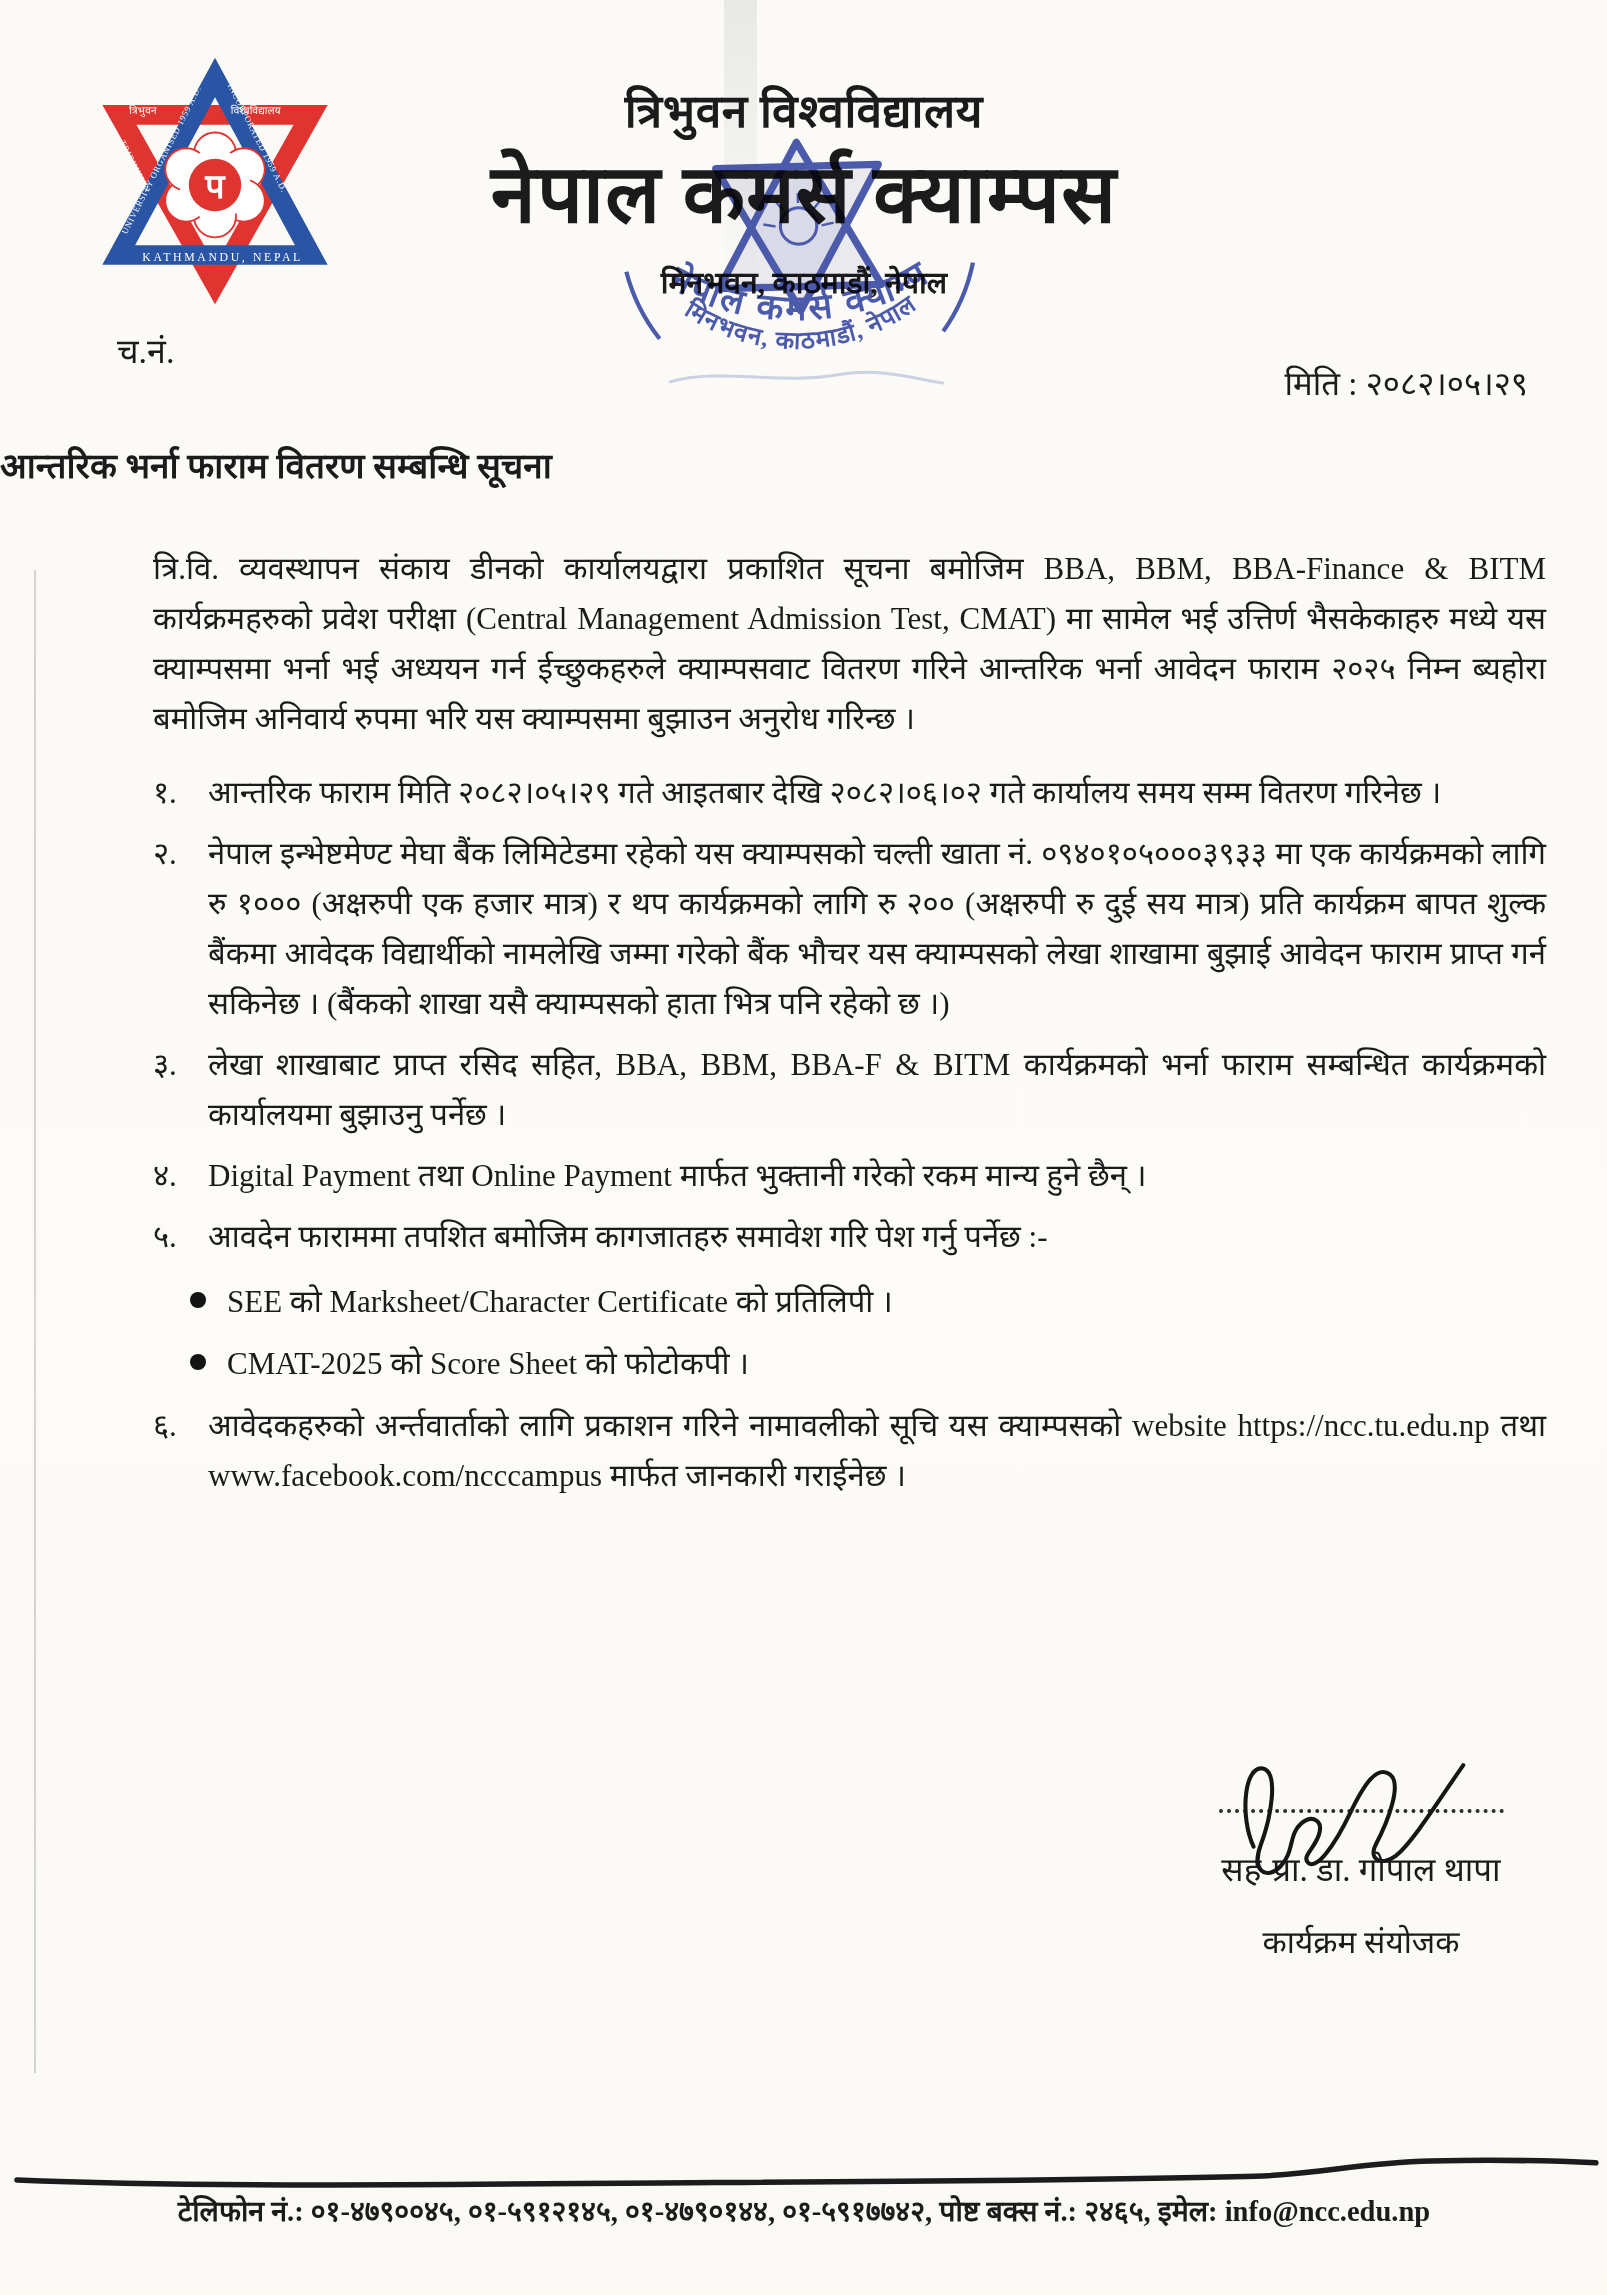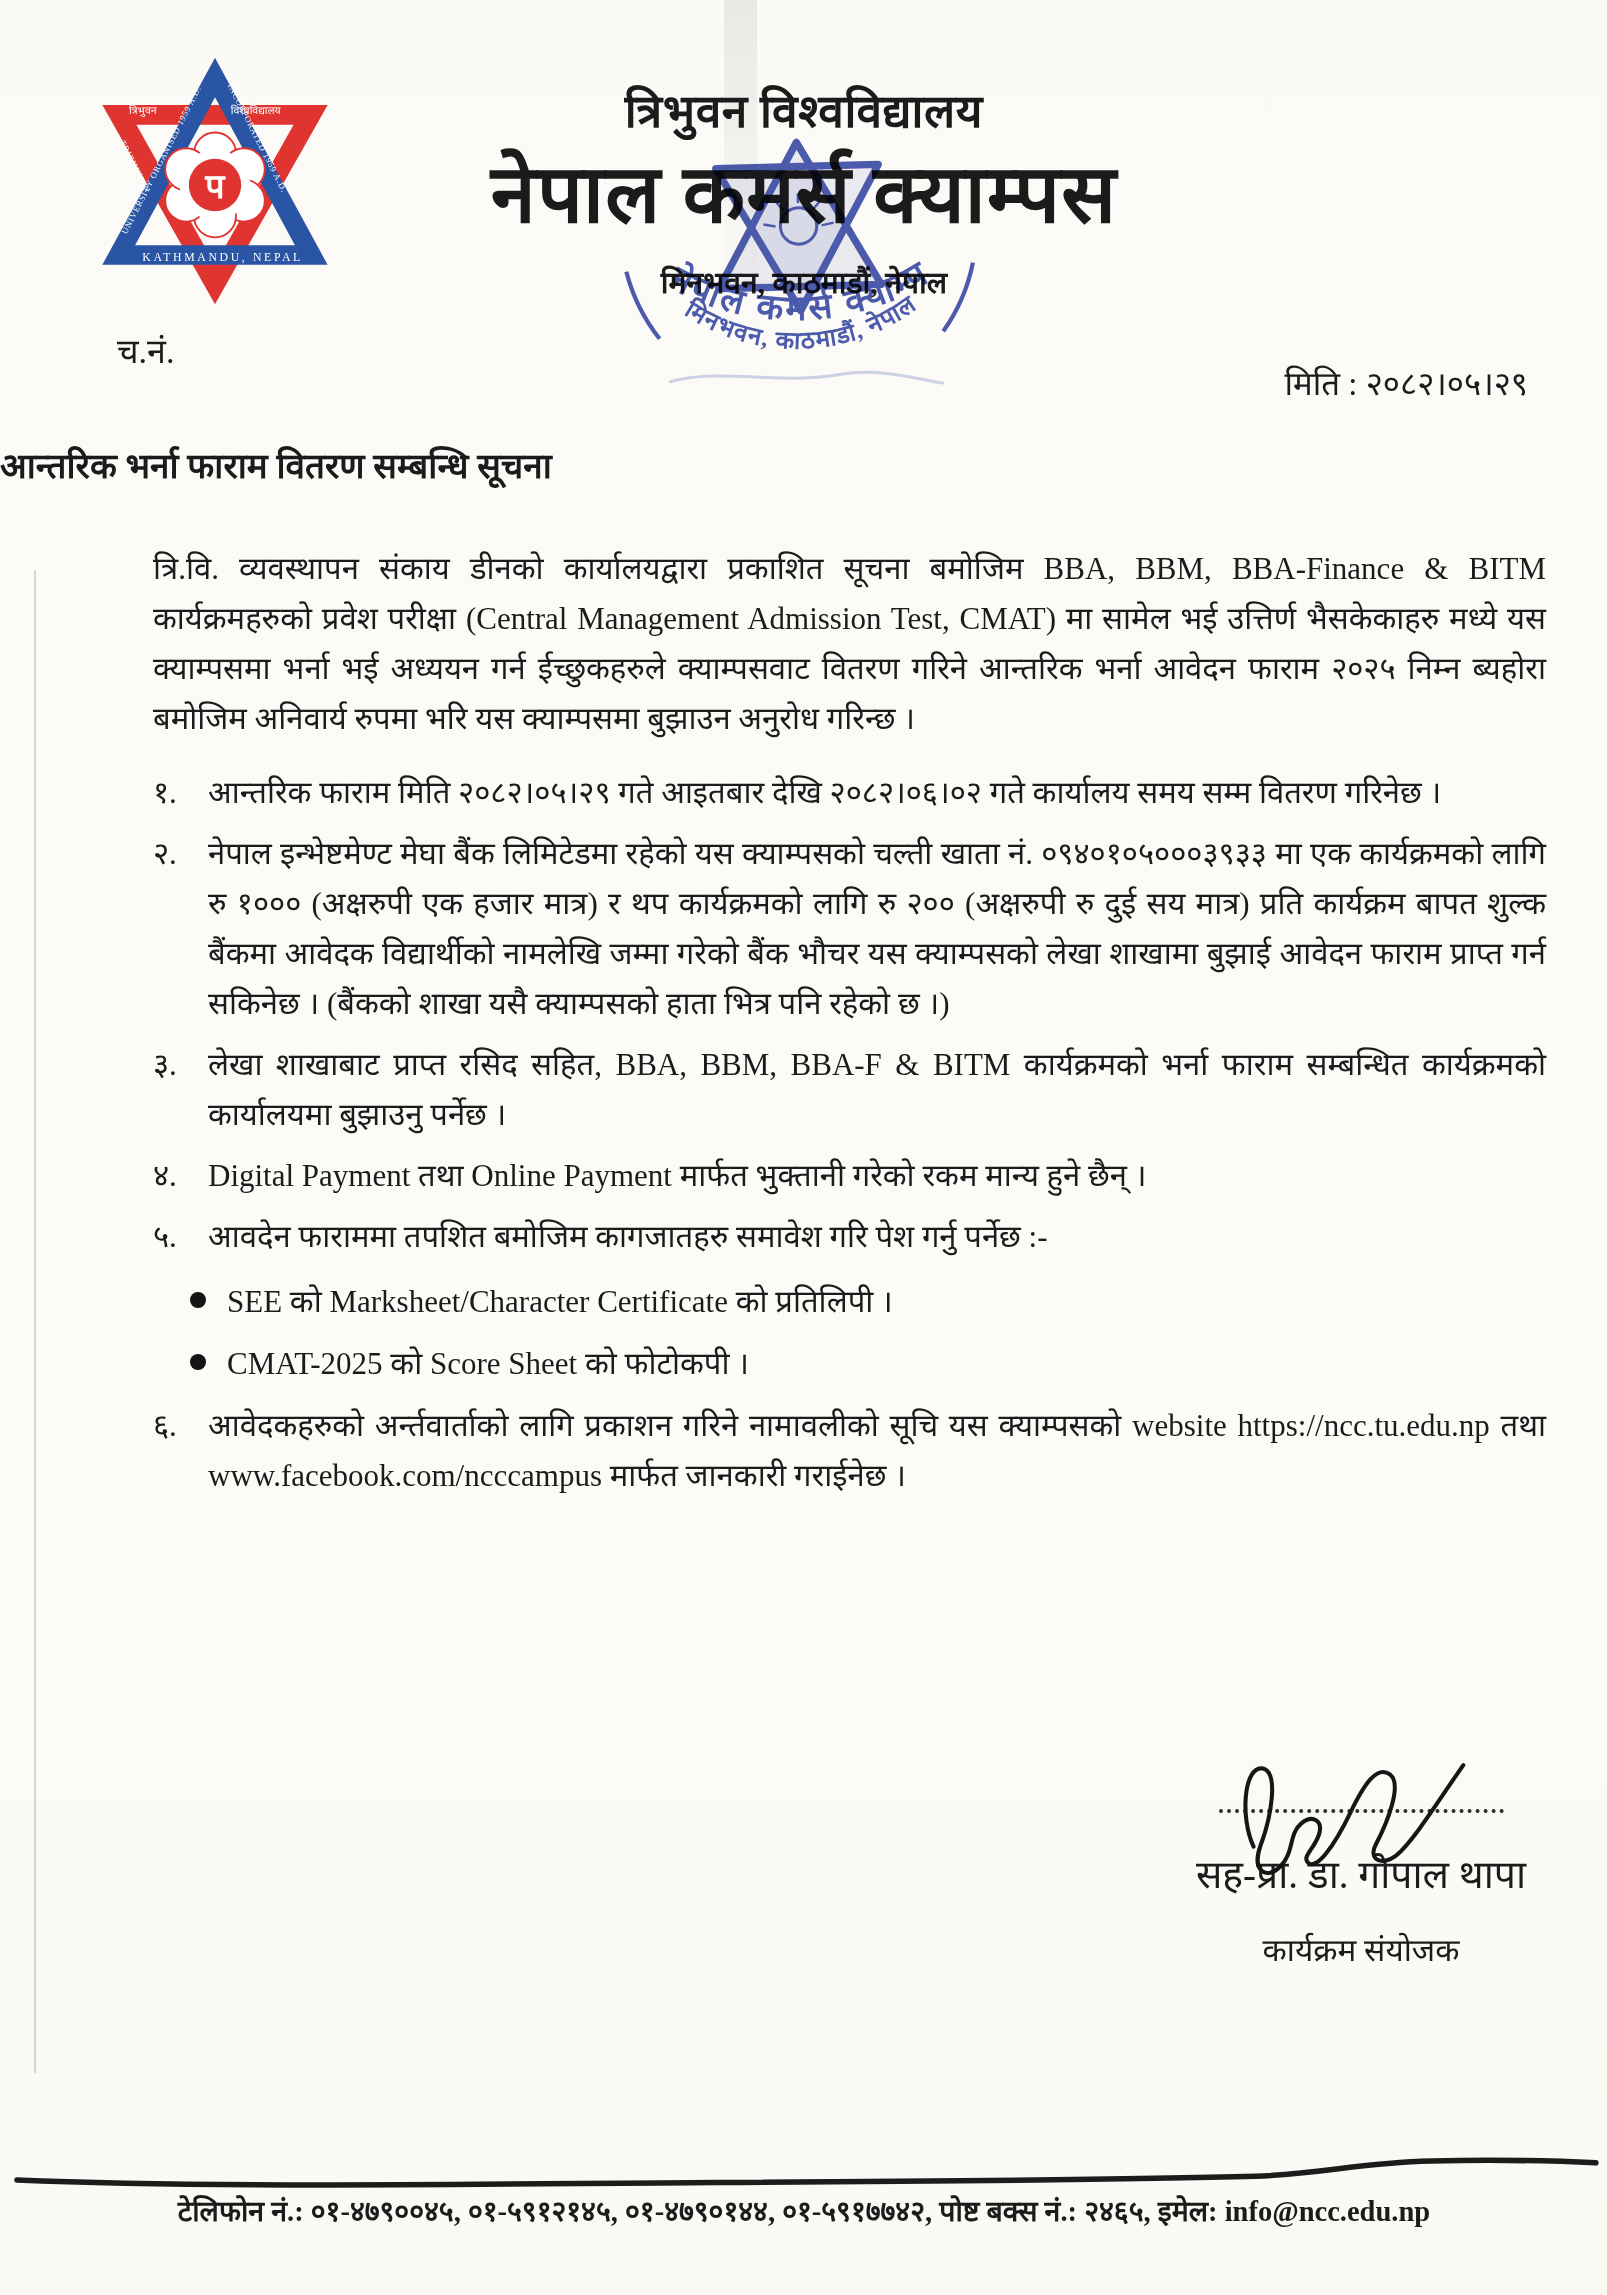--- a/index.html
+++ b/index.html
@@ -44,21 +44,21 @@
   .bitem .dot { flex:0 0 39px; position:relative; }
   .bitem .dot::after { content:""; position:absolute; left:2.4px; top:15.8px; width:15.8px; height:15.8px;
     border-radius:50%; background:#141414; }
   .bitem .txt { flex:1; text-align:justify; }
   .url { text-decoration-thickness:1.8px; text-underline-offset:4.8px; }
 
   
   .sign-block { position:absolute; right:65px; top:1751px; width:364px; text-align:center; }
   .sig-svg { position:absolute; left:50%; transform:translateX(-52%); top:-6px; width:303px; height:145px; }
   .sig-dots { width:285px; margin:58px auto 0 auto; border-bottom:4.2px dotted #2c2c2c; height:0; }
-  .sig-name { margin-top:33px; font-size:39px; }
+  .sig-name { margin-top:33px; font-size:33px; }
   .sig-role { margin-top:28px; font-size:31.5px; }
 
   
   .footer { position:absolute; left:0; right:0; top:2153px; }
   .footer-rule { display:block; width:100%; height:38px; }
   .footer-text { text-align:center; font-size:28.5px; font-weight:bold; margin-top:0; }
 </style>
 </head>
 <body>
 

